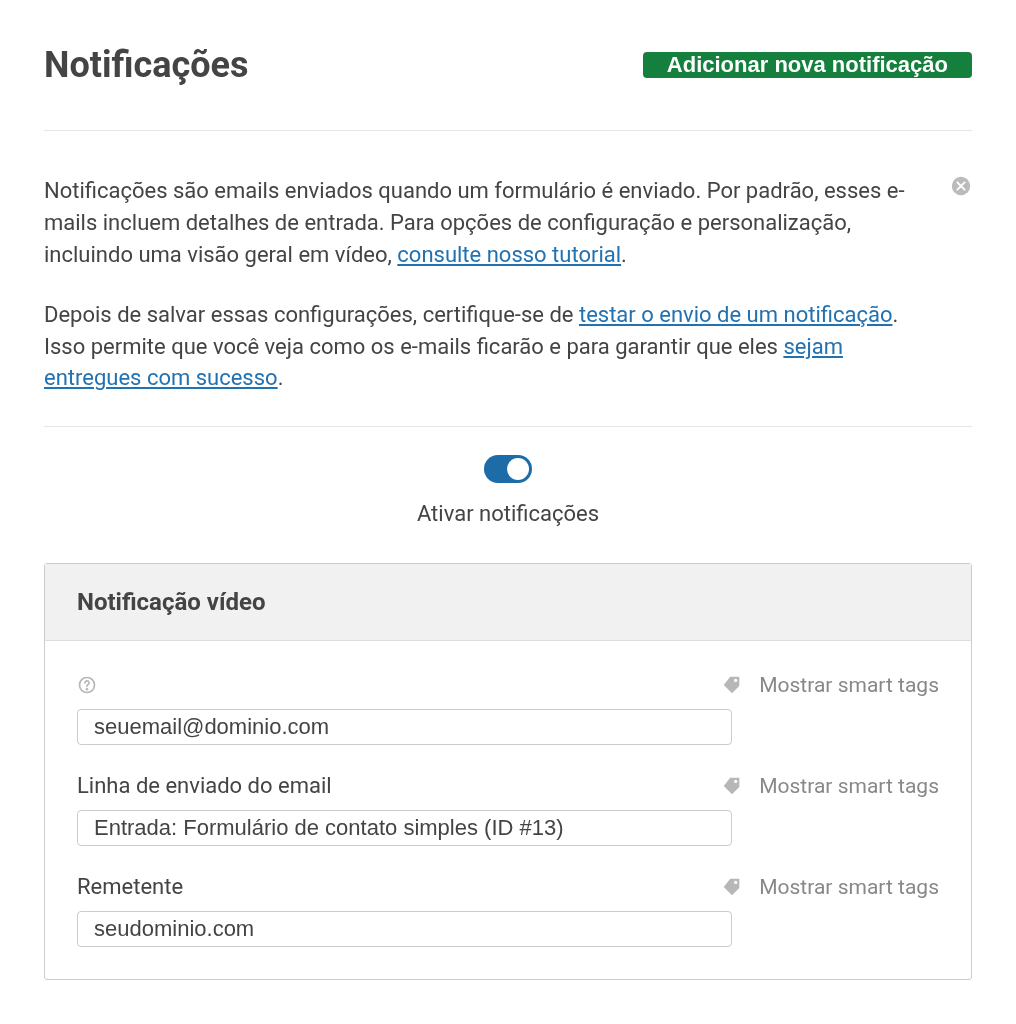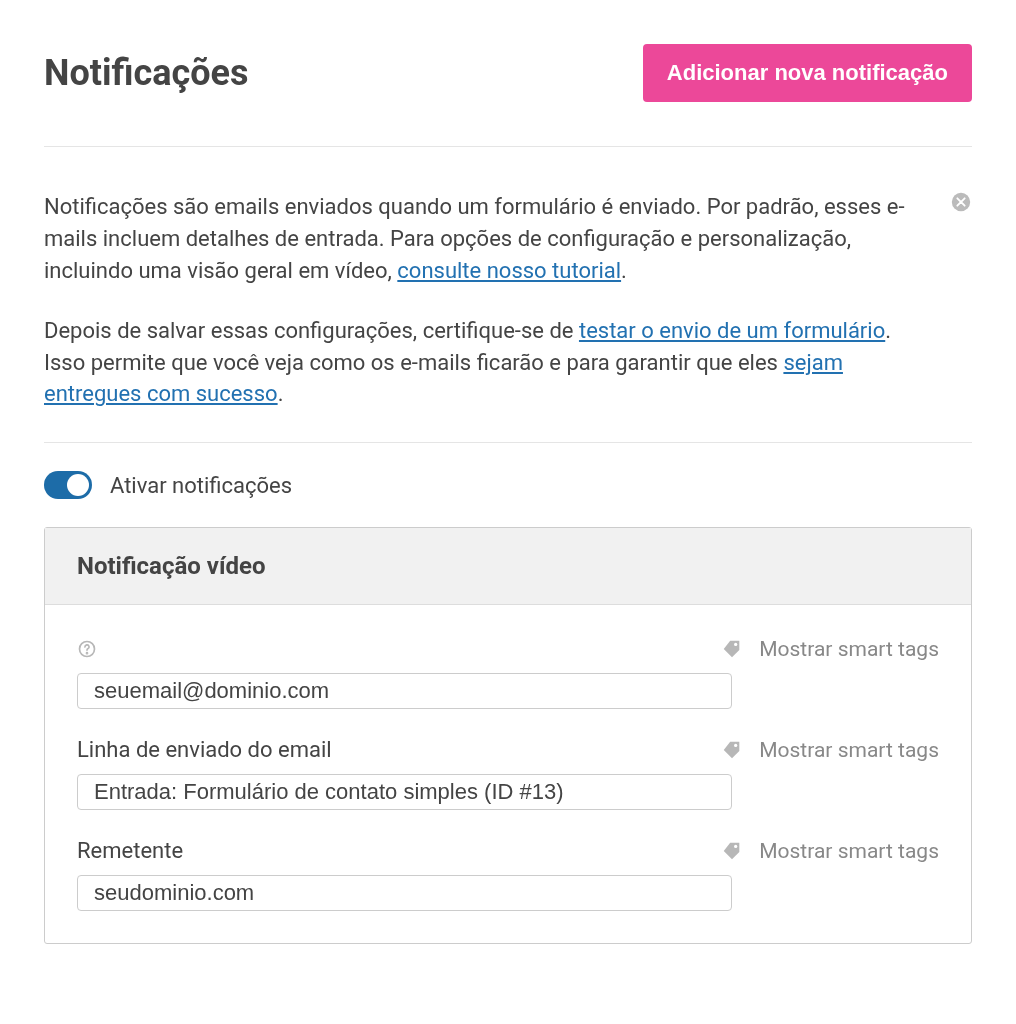--- a/index.html
+++ b/index.html
@@ -19,24 +19,24 @@
       justify-content: space-between;
       align-items: center;
       margin-bottom: 44px;
     }
     .page-title {
       font-size: 36px;
       font-weight: 700;
       color: #444444;
     }
     .add-button {
-      background: #ec4899;
+      background: #15803d;
       color: #ffffff;
       border: none;
-      padding: 16px 24px;
+      padding: 0 24px;
       font-size: 22px;
       font-weight: 600;
       border-radius: 4px;
       cursor: pointer;
     }
     .divider {
       border: none;
       border-top: 1px solid #e5e5e5;
       margin-bottom: 44px;
     }
@@ -69,21 +69,22 @@
     }
     .divider2 {
       border: none;
       border-top: 1px solid #e5e5e5;
       margin-bottom: 28px;
     }
     .toggle-row {
       display: flex;
       align-items: center;
       gap: 18px;
-      margin-bottom: 28px;
+      margin-bottom: 37px;
+      flex-direction: column;
     }
     .toggle {
       position: relative;
       width: 48px;
       height: 28px;
       background: #1d6ca8;
       border-radius: 14px;
       cursor: pointer;
     }
     .toggle-knob {
@@ -192,21 +193,21 @@
   <span class="dismiss-icon">
     <svg viewBox="0 0 24 24" fill="currentColor">
         <circle cx="12" cy="12" r="10"></circle>
         <path d="M8 8 L16 16 M16 8 L8 16" stroke="#ffffff" stroke-width="2" stroke-linecap="round"></path>
       </svg>
   </span>
   <p class="info-text">
     <span>Notificações são emails enviados quando um formulário é enviado. Por padrão, esses e-mails incluem detalhes de entrada. Para opções de configuração e personalização, incluindo uma visão geral em vídeo, </span><a href="#" class="info-link">consulte nosso tutorial</a><span>.</span>
   </p>
   <p class="info-text">
-    <span>Depois de salvar essas configurações, certifique-se de </span><a href="#" class="info-link">testar o envio de um formulário</a><span>. Isso permite que você veja como os e-mails ficarão e para garantir que eles </span><a href="#" class="info-link">sejam entregues com sucesso</a><span>.</span>
+    <span>Depois de salvar essas configurações, certifique-se de </span><a href="#" class="info-link">testar o envio de um notificação</a><span>. Isso permite que você veja como os e-mails ficarão e para garantir que eles </span><a href="#" class="info-link">sejam entregues com sucesso</a><span>.</span>
   </p>
 </div>
 
 <hr class="divider2">
 
 <div class="toggle-row">
   <div class="toggle">
     <div class="toggle-knob"></div>
   </div>
   <span class="toggle-label">Ativar notificações</span>

